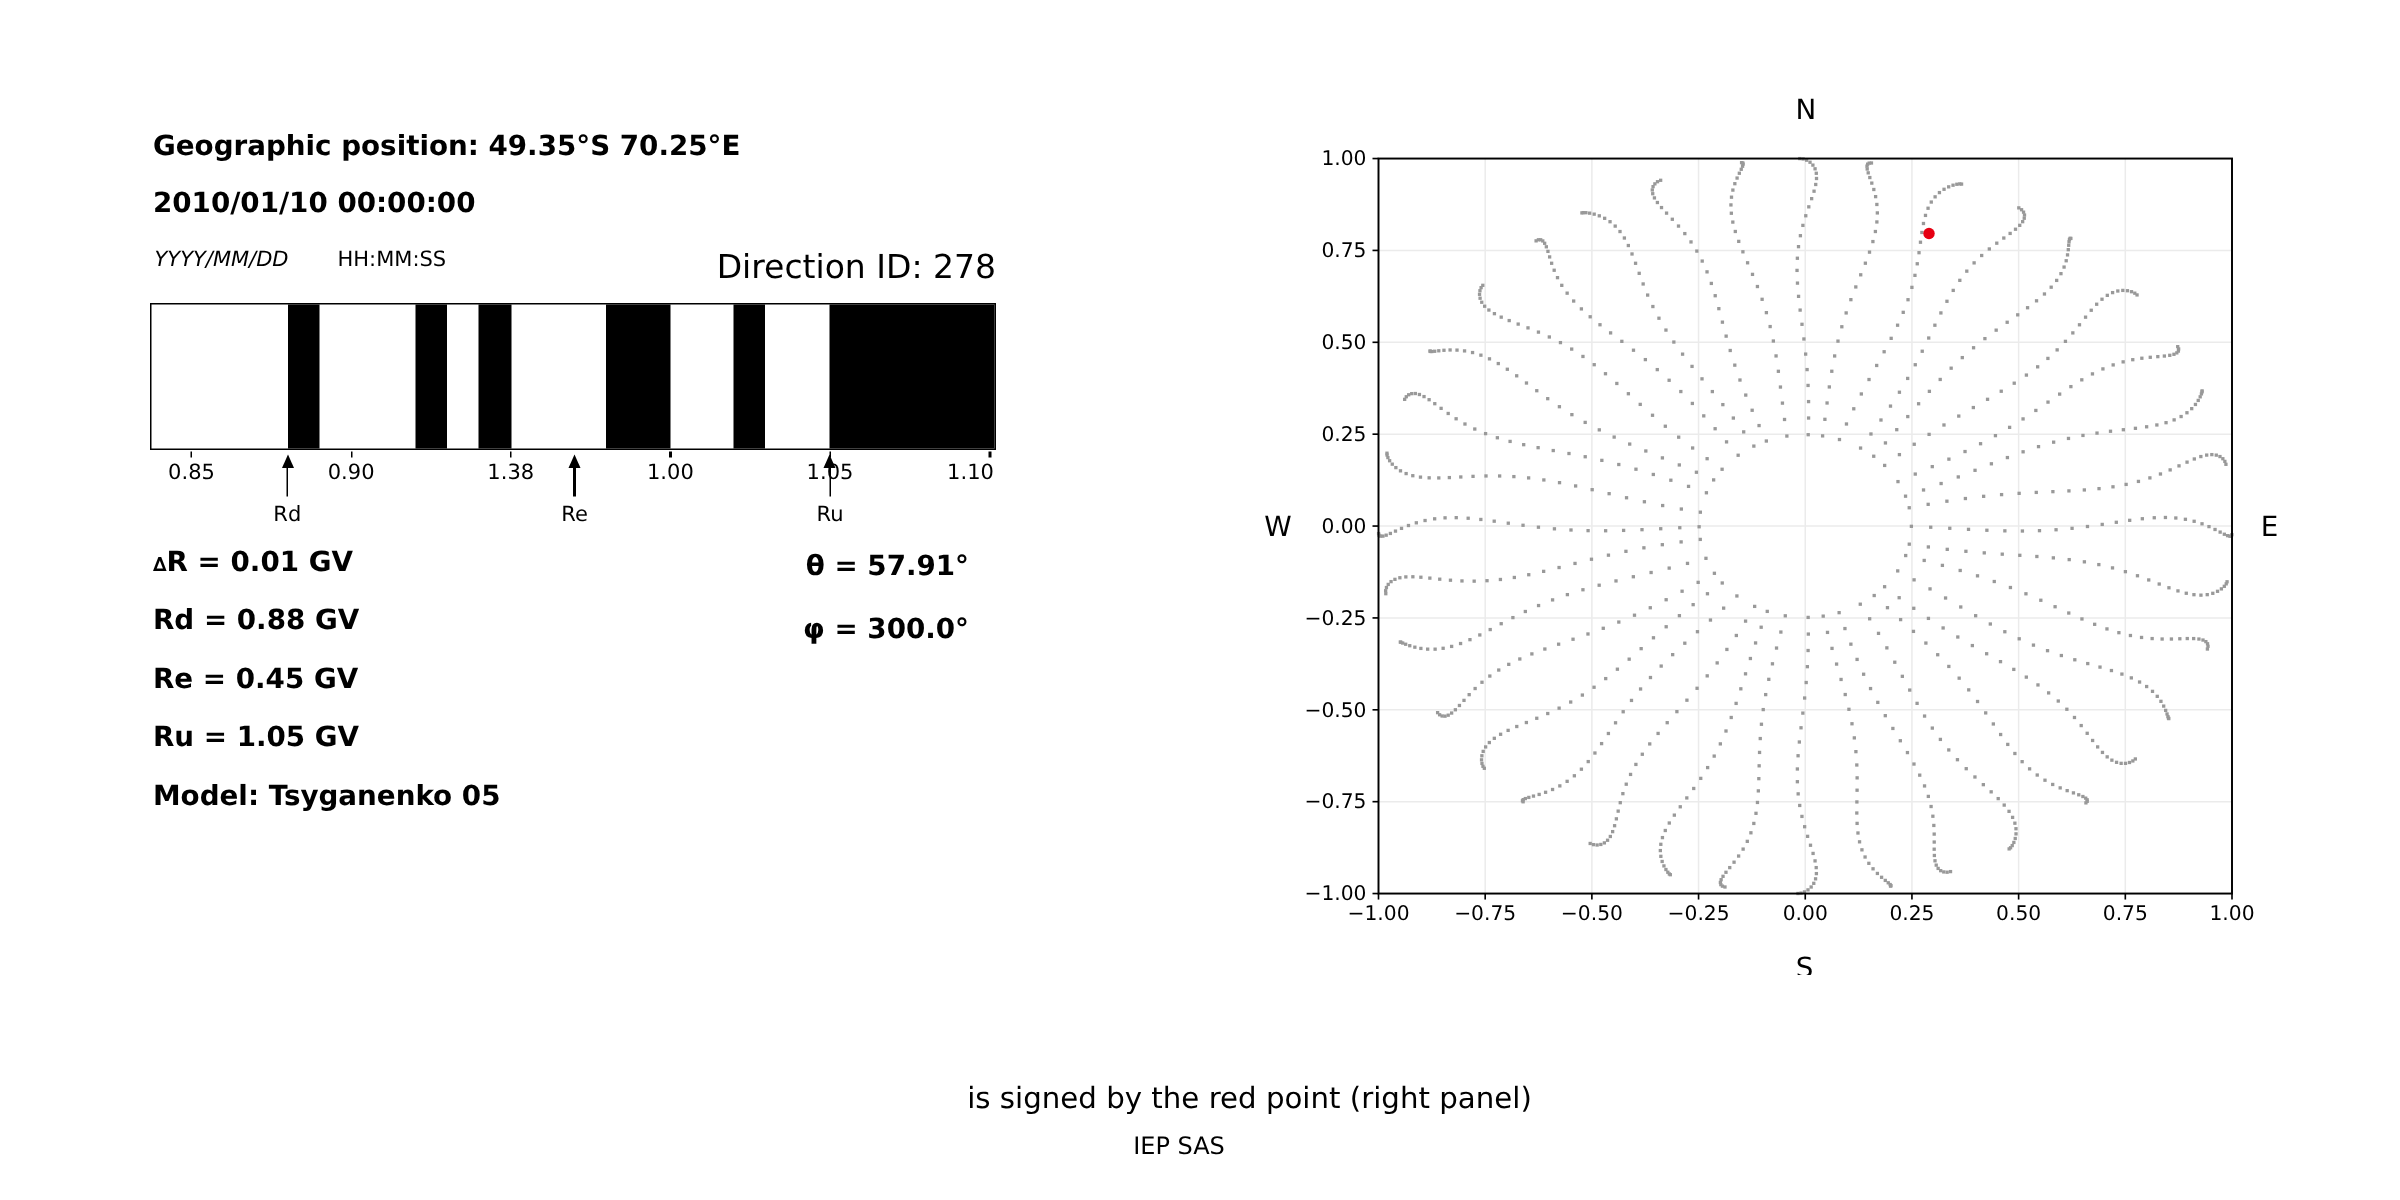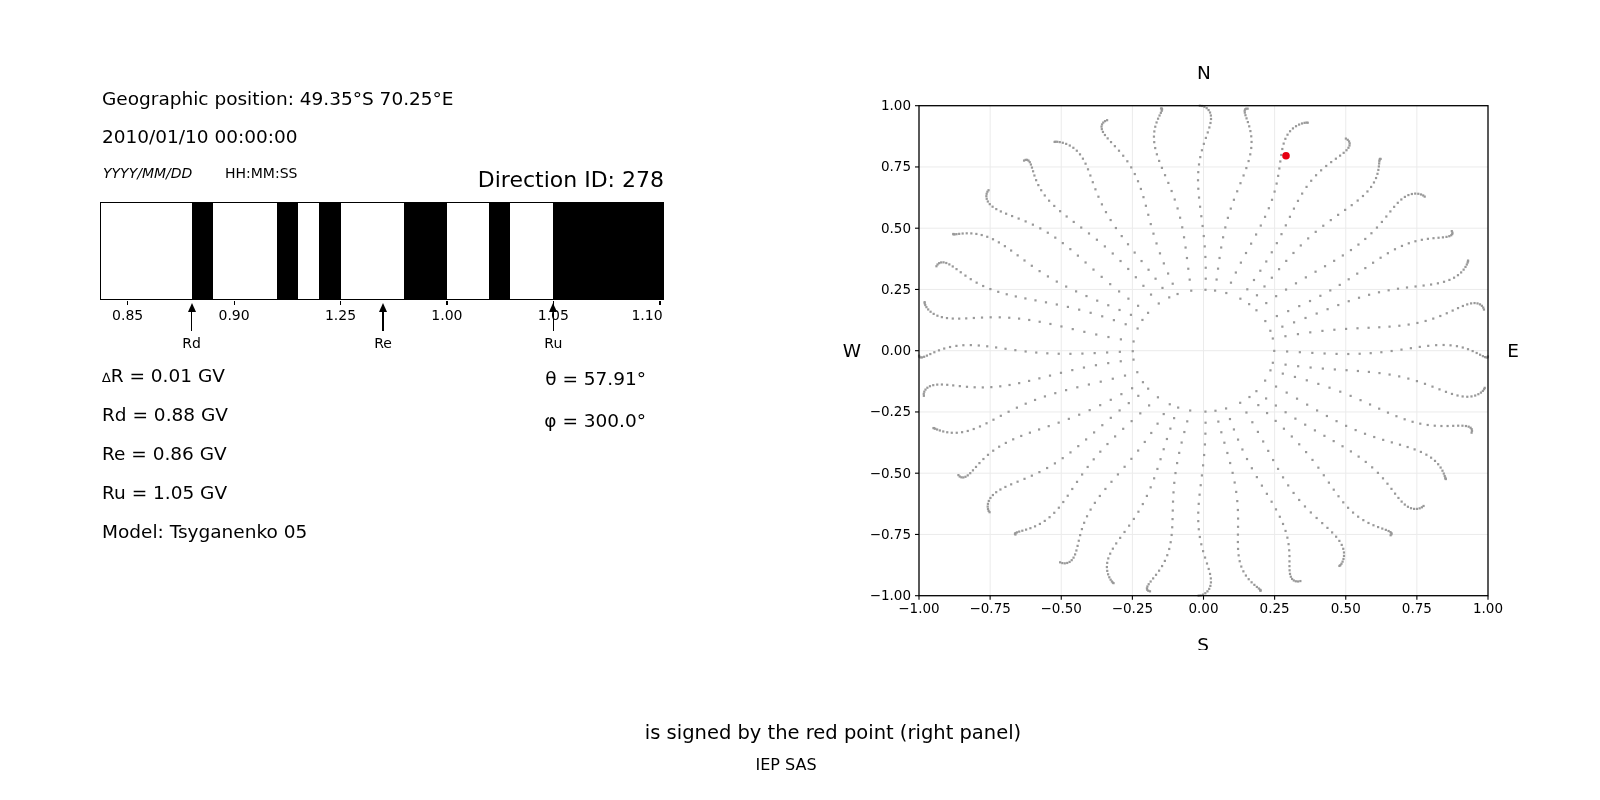--- a/index.html
+++ b/index.html
@@ -4,21 +4,21 @@
 <style>
   html,body { margin:0; padding:0; background:#ffffff; }
   #figure {
     position:relative; width:1600px; height:800px; background:#ffffff;
     font-family:"DejaVu Sans","Liberation Sans",sans-serif; color:#000;
     overflow:hidden;
   }
   .t { position:absolute; white-space:nowrap; transform:translateY(-50%); }
   .t-c { position:absolute; white-space:nowrap; transform:translate(-50%,-50%); }
   .t-r { position:absolute; white-space:nowrap; transform:translateY(-50%); }
-  .f-main { font-size:18.5px; }
+  .f-main { font-size:18.5px;font-weight:bold; }
   .f-big  { font-size:22px; }
   .f-small{ font-size:14px; }
   .f-tick { font-size:14px; }
   .f-cap  { font-size:19.5px; }
   .f-tiny { font-size:16px; }
   #penumbra-box {
     position:absolute; left:100px; top:202px; width:564px; height:98px;
     background:#ffffff; border:1.6px solid #000; box-sizing:border-box;
   }
   .pen-bar { position:absolute; top:0; bottom:0; background:#000; }
@@ -49,21 +49,21 @@
       <div class="pen-bar" style="left: 53.9623%; width: 7.54717%;"></div>
       <div class="pen-bar" style="left: 69.0566%; width: 3.77358%;"></div>
       <div class="pen-bar" style="left: 80.3774%; width: 19.6226%;"></div>
     </div>
   <div id="penumbra-axis">
       <div class="pen-tick" style="left: 127.168px;"></div>
       <div class="t-c f-tick" style="left: 127.668px; top: 315px;">0.85</div>
       <div class="pen-tick" style="left: 233.583px;"></div>
       <div class="t-c f-tick" style="left: 234.083px; top: 315px;">0.90</div>
       <div class="pen-tick" style="left: 339.998px;"></div>
-      <div class="t-c f-tick" style="left: 340.498px; top: 315px;">1.25</div>
+      <div class="t-c f-tick" style="left: 340.498px; top: 315px;">1.38</div>
       <div class="pen-tick" style="left: 446.413px;"></div>
       <div class="t-c f-tick" style="left: 446.913px; top: 315px;">1.00</div>
       <div class="pen-tick" style="left: 552.828px;"></div>
       <div class="t-c f-tick" style="left: 553.328px; top: 315px;">1.05</div>
       <div class="pen-tick" style="left: 659.243px;"></div>
       <div class="t-c f-tick" style="left: 647px; top: 315px;">1.10</div>
       <div class="arrow-head" style="left: 187.517px; top: 303px;"></div>
       <div class="arrow-stem" style="left: 190.817px; top: 310px; height: 21px;"></div>
       <div class="t-c f-small" style="left: 191.517px; top: 343px;">Rd</div>
       <div class="arrow-head" style="left: 379.064px; top: 303px;"></div>
@@ -71,21 +71,21 @@
       <div class="t-c f-small" style="left: 383.064px; top: 343px;">Re</div>
       <div class="arrow-head" style="left: 549.328px; top: 303px;"></div>
       <div class="arrow-stem" style="left: 552.628px; top: 310px; height: 21px;"></div>
       <div class="t-c f-small" style="left: 553.328px; top: 343px;">Ru</div>
     </div>
 
   <div class="t f-main" style="left:102px; top:375px;">
     <span class="delta">∆</span><span>R = 0.01 GV</span>
   </div>
   <div class="t f-main" style="left:102px; top:414px;">Rd = 0.88 GV</div>
-  <div class="t f-main" style="left:102px; top:453px;">Re = 0.86 GV</div>
+  <div class="t f-main" style="left:102px; top:453px;">Re = 0.45 GV</div>
   <div class="t f-main" style="left:102px; top:492px;">Ru = 1.05 GV</div>
   <div class="t f-main" style="left:102px; top:531px;">Model: Tsyganenko 05</div>
   <div class="t-r f-main" style="right:954px; top:378px;text-align:center;">θ = 57.91°</div>
   <div class="t-r f-main" style="right:954px; top:420px;">φ = 300.0°</div>
 
   <svg id="dirplot" width="720" height="600" style="position:absolute; left:820px; top:50px;">
       <line x1="170.125" y1="55.69999999999999" x2="170.125" y2="545.7" stroke="#ebebeb" stroke-width="1"></line>
       <line x1="241.25" y1="55.69999999999999" x2="241.25" y2="545.7" stroke="#ebebeb" stroke-width="1"></line>
       <line x1="312.375" y1="55.69999999999999" x2="312.375" y2="545.7" stroke="#ebebeb" stroke-width="1"></line>
       <line x1="383.5" y1="55.69999999999999" x2="383.5" y2="545.7" stroke="#ebebeb" stroke-width="1"></line>

